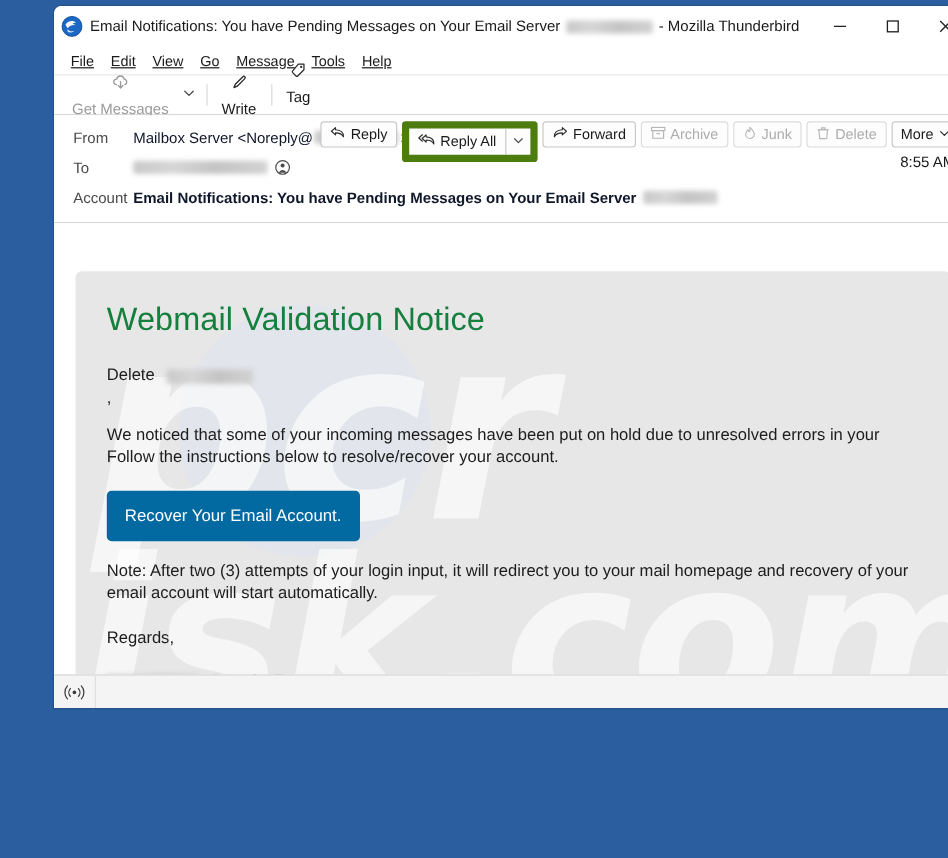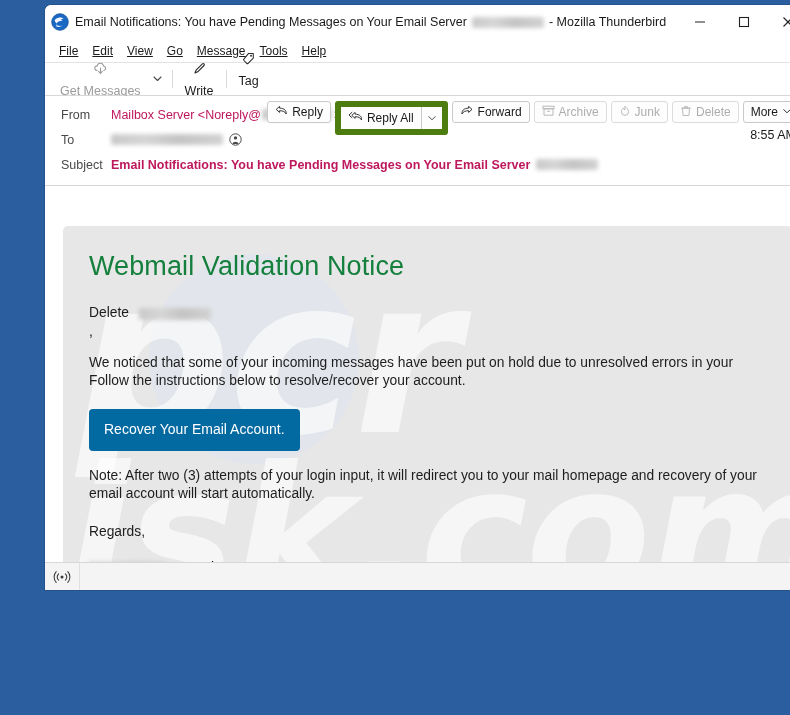--- a/index.html
+++ b/index.html
@@ -152,21 +152,21 @@
     width: 62px;
     text-align: left;
     padding-left: 12px;
     box-sizing: border-box;
     font-size: 12.5px;
     color: #4a4a4a;
     flex: none;
   }
   .hdr-value {
     font-size: 12.5px;
-    color: #be185d;
+    color: #0f172a;
     display: flex;
     align-items: center;
     gap: 0;
   }
   .hdr-value.bold { font-weight: bold; }
   .avatar-ic {
     width: 13px;
     height: 13px;
     margin-left: 6px;
     flex: none;
@@ -470,21 +470,21 @@
             <svg width="13" height="13" viewBox="0 0 13 13">
               <circle cx="6.5" cy="6.5" r="5.7" fill="none" stroke="#4a4a4a" stroke-width="1"></circle>
               <circle cx="6.5" cy="4.9" r="1.7" fill="#4a4a4a"></circle>
               <path d="M3.3 11a3.4 3.4 0 0 1 6.4 0z" fill="#4a4a4a"></path>
             </svg>
           </span>
         </span>
       </div>
 
       <div class="hdr-row">
-        <span class="hdr-label">Subject</span>
+        <span class="hdr-label">Account</span>
         <span class="hdr-value bold">
           <span>Email Notifications: You have Pending Messages on Your Email Server</span>
           <span class="redact" id="subj-redact"></span>
         </span>
       </div>
 
       <div id="msgtime">8:55 AM</div>
 
       <div id="hdr-actions">
         <div class="act-btn">

